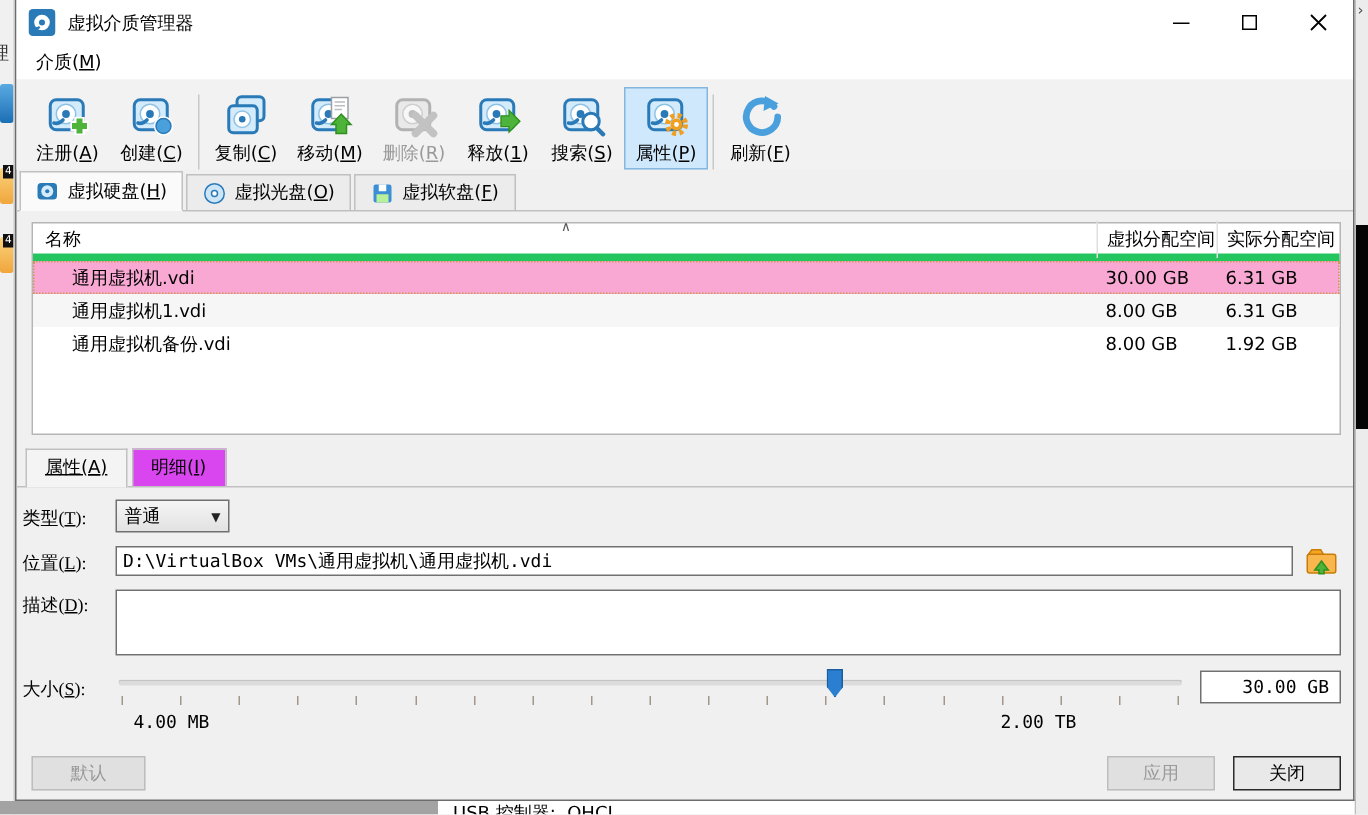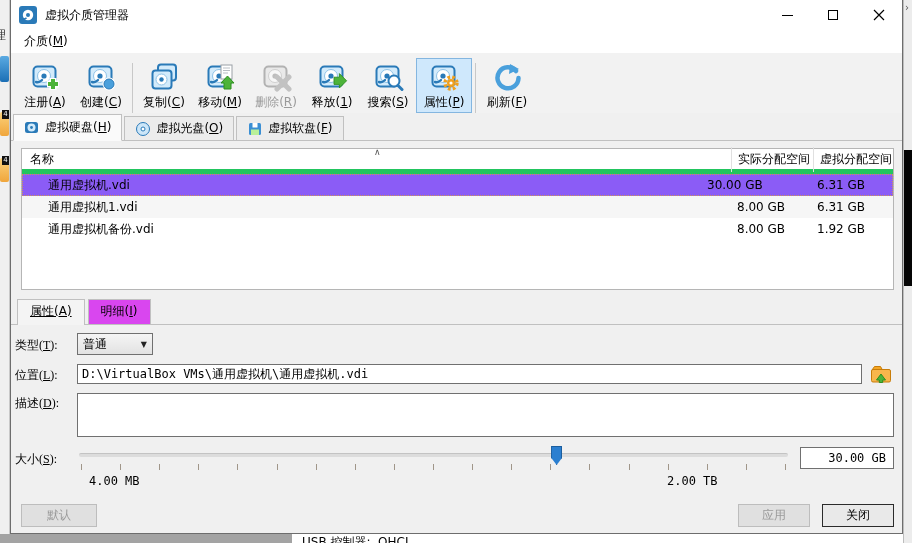--- a/index.html
+++ b/index.html
@@ -52,21 +52,21 @@
 
   
   .table { margin:7px 8px 0 10px; height:142px; background:#fff; border:1px solid #b5b5b5; position:relative; }
   .thead { display:flex; height:25px; align-items:center; border-bottom:5px solid #22c55e; position:relative; }
   .thead .hname { flex:1; padding-left:8px; }
   .hcol { width:80px; padding-left:6px; border-left:1px solid #e0e0e0; height:25px; line-height:25px; }
   .sort-caret { position:absolute; left:352px; top:-2px; font-size:9px; color:#555; }
   .trow { display:flex; height:22px; align-items:center; }
   .trow .rname { flex:1; padding-left:26px; white-space:nowrap; overflow:hidden; }
   .trow .rcol { width:80px; padding-left:6px; }
-  .trow.selected { background:#8b5cf6; outline:1px dotted #cf9757; outline-offset:-1px;gap:30px; }
+  .trow.selected { background:#f9a8d4; outline:1px dotted #cf9757; outline-offset:-1px; }
   .trow.alt { background:#f6f6f6; }
 
   
   .dtabs { display:flex; margin:9px 0 0 6px; }
   .dtab { padding:3px 12px 4px 12px; border:1px solid #c0c0c0; border-bottom:none; background:#d946ef; margin-right:3px; position:relative; z-index:2; }
   .dtab.active { background:#f4f4f4; margin-bottom:-1px; padding-bottom:5px;text-decoration:underline; }
   .dpane { border-top:1px solid #c0c0c0; padding:8px 8px 0 4px; }
   .form-row { display:flex; align-items:center; margin-bottom:7px; }
   .form-row.top { align-items:flex-start; }
   .flabel { width:62px; flex:none; padding-top:2px;font-family:Liberation Serif, serif; }
@@ -274,22 +274,22 @@
         <rect x="4" y="8.5" width="8" height="5.5" fill="#b9f09a"></rect>
       </svg>
       <span class="mn">虚拟软盘(<u>F</u>)</span>
     </div>
   </div>
 
   <div class="table">
     <div class="thead">
       <span class="hname">名称</span>
       <span class="sort-caret">∧</span>
+      <span class="hcol">虚拟分配空间</span>
       <span class="hcol" style="width:82px">实际分配空间</span>
-      <span class="hcol">虚拟分配空间</span>
     </div>
     <div class="trow selected">
       <span class="rname">通用虚拟机.vdi</span>
       <span class="rcol">30.00 GB</span>
       <span class="rcol" style="width:82px">6.31 GB</span>
     </div>
     <div class="trow alt">
       <span class="rname">通用虚拟机1.vdi</span>
       <span class="rcol">8.00 GB</span>
       <span class="rcol" style="width:82px">6.31 GB</span>

